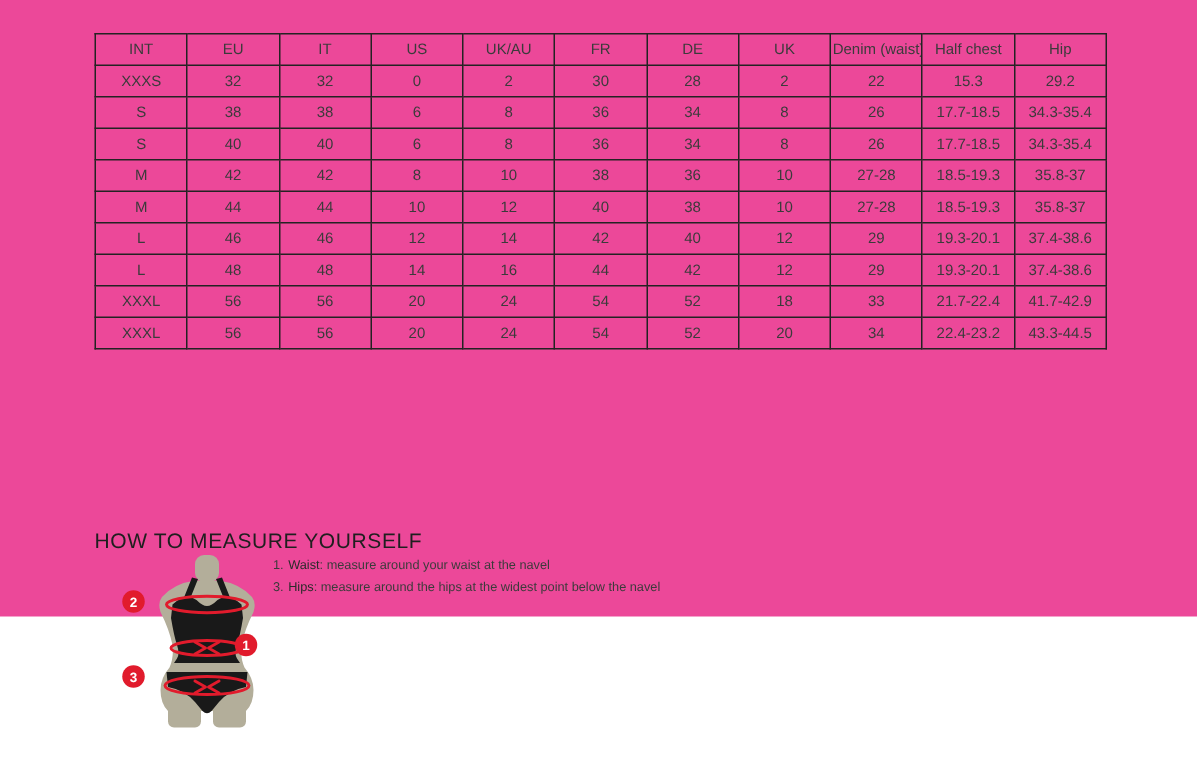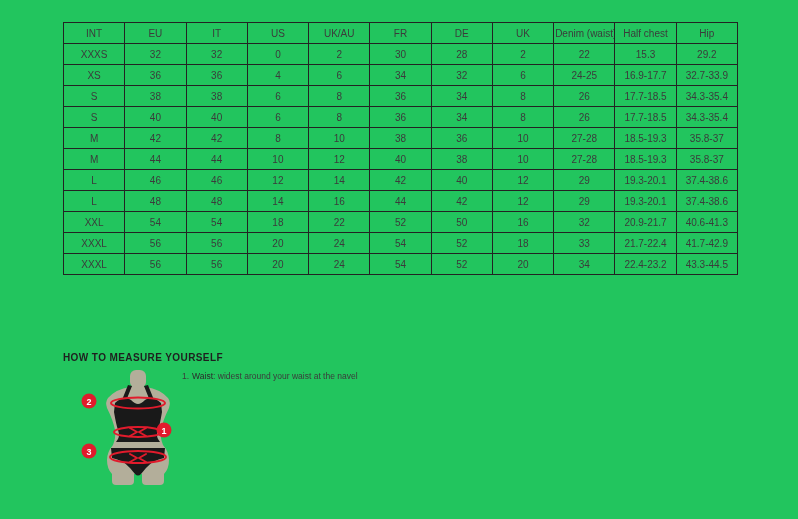--- a/index.html
+++ b/index.html
@@ -3,21 +3,21 @@
 <meta charset="utf-8">
 <style>
   * { box-sizing: border-box; }
   html, body { margin: 0; padding: 0; }
   body {
     width: 798px; height: 519px;
     background: #ffffff;
     font-family: "Liberation Sans", sans-serif;
     overflow: hidden;
   }
-  .page { position: relative; width: 798px; height: 519px; background: #22c55e; }
+  .page { position: relative; width: 798px; height: 411px; background: #ec4899; }
 
   
   table.size-chart {
     position: absolute; left: 63px; top: 22px;
     width: 675px;
     border-collapse: collapse;
     table-layout: fixed;
   }
   table.size-chart th, table.size-chart td {
     border: 1px solid #232323;
@@ -29,22 +29,22 @@
     text-align: center;
     vertical-align: middle;
     white-space: nowrap;
     overflow: hidden;
   }
 
   
   .measure-title {
     position: absolute; left: 63px; top: 352px;
     margin: 0;
-    font-size: 10px;
-    font-weight: 700;
+    font-size: 14px;
+    font-weight: 400;
     letter-spacing: 0.4px;
     color: #1f1f1f;
   }
   .figure-wrap {
     position: absolute; left: 80px; top: 370px;
     width: 118px; height: 120px;
   }
   .steps {
     position: absolute; left: 182px; top: 369px;
     margin: 0; padding: 0;
@@ -88,33 +88,20 @@
           <td>0</td>
           <td>2</td>
           <td>30</td>
           <td>28</td>
           <td>2</td>
           <td>22</td>
           <td>15.3</td>
           <td>29.2</td>
         </tr>
         <tr>
-          <td>XS</td>
-          <td>36</td>
-          <td>36</td>
-          <td>4</td>
-          <td>6</td>
-          <td>34</td>
-          <td>32</td>
-          <td>6</td>
-          <td>24-25</td>
-          <td>16.9-17.7</td>
-          <td>32.7-33.9</td>
-        </tr>
-        <tr>
           <td>S</td>
           <td>38</td>
           <td>38</td>
           <td>6</td>
           <td>8</td>
           <td>36</td>
           <td>34</td>
           <td>8</td>
           <td>26</td>
           <td>17.7-18.5</td>
@@ -177,33 +164,20 @@
           <td>48</td>
           <td>48</td>
           <td>14</td>
           <td>16</td>
           <td>44</td>
           <td>42</td>
           <td>12</td>
           <td>29</td>
           <td>19.3-20.1</td>
           <td>37.4-38.6</td>
-        </tr>
-        <tr>
-          <td>XXL</td>
-          <td>54</td>
-          <td>54</td>
-          <td>18</td>
-          <td>22</td>
-          <td>52</td>
-          <td>50</td>
-          <td>16</td>
-          <td>32</td>
-          <td>20.9-21.7</td>
-          <td>40.6-41.3</td>
         </tr>
         <tr>
           <td>XXXL</td>
           <td>56</td>
           <td>56</td>
           <td>20</td>
           <td>24</td>
           <td>54</td>
           <td>52</td>
           <td>18</td>
@@ -269,17 +243,20 @@
         <circle cx="84" cy="60" r="7.5" fill="#e11b2c"></circle>
         <text x="84" y="63.5">1</text>
         <circle cx="9" cy="81" r="7.5" fill="#e11b2c"></circle>
         <text x="9" y="84.5">3</text>
       </g>
     </svg>
   </div>
 
   <ol class="steps">
     <li>
-      <span class="step-num">1.</span><span class="step-term">Waist</span><span>: widest around your waist at the navel</span>
+      <span class="step-num">1.</span><span class="step-term">Waist</span><span>: measure around your waist at the navel</span>
+    </li>
+    <li>
+      <span class="step-num">3.</span><span class="step-term">Hips</span><span>: measure around the hips at the widest point below the navel</span>
     </li>
   </ol>
 
 </div>
 
 </body></html>

